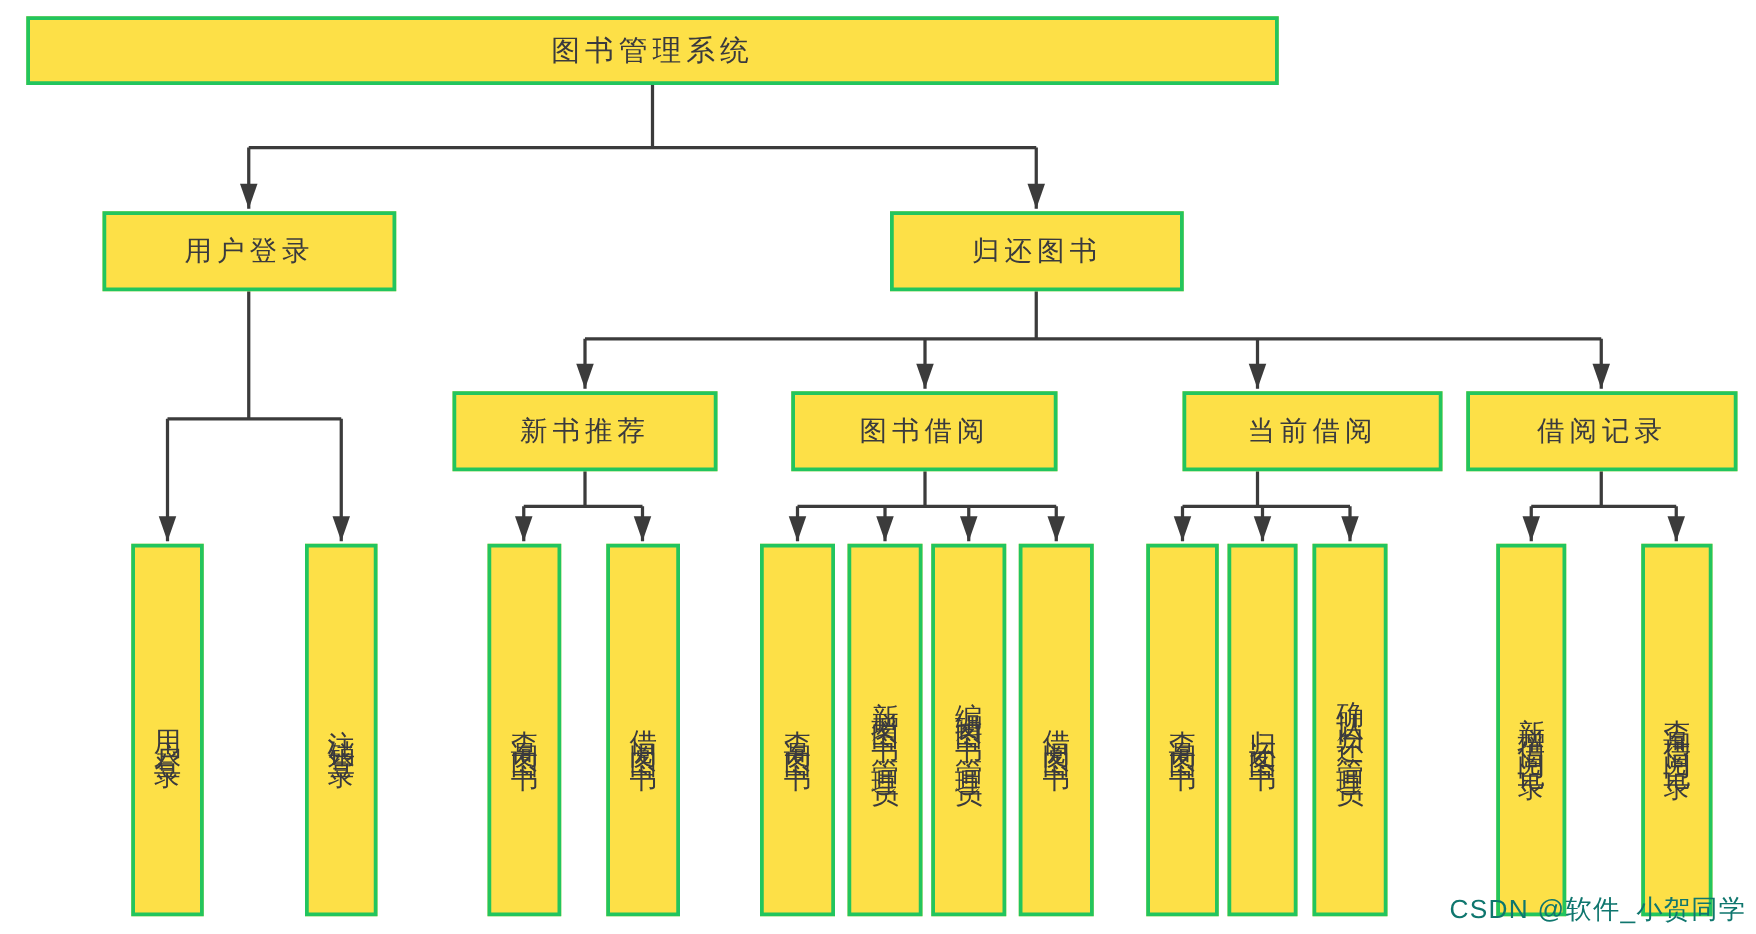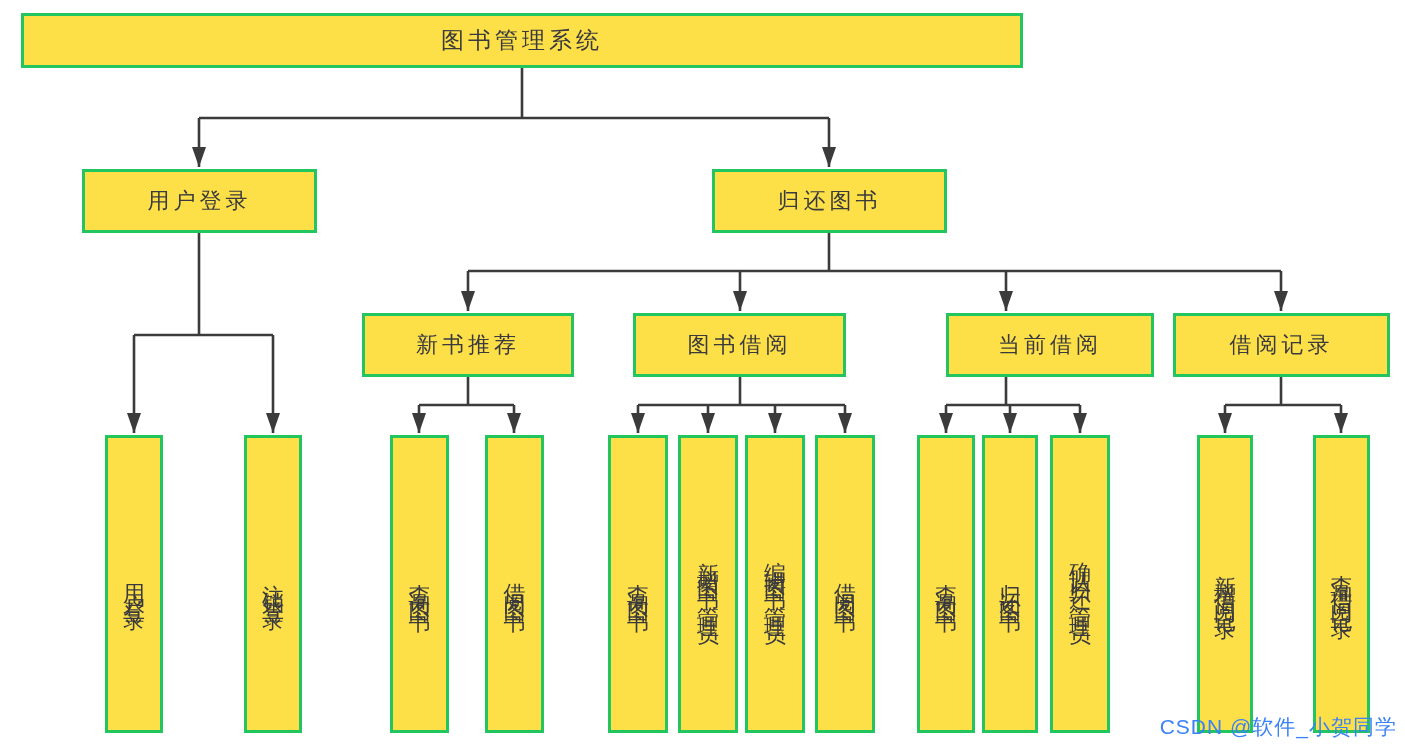--- a/index.html
+++ b/index.html
@@ -50,21 +50,21 @@
   .n-g4a{left:917px;width:58px;}
   .n-g4b{left:982px;width:56px;}
   .n-g4c{left:1050px;width:60px;}
   .n-g5a{left:1197px;width:56px;}
   .n-g5b{left:1313px;width:57px;}
   .watermark{
     position:absolute;
     right:8px;top:713px;
     font-size:21px;
     letter-spacing:1px;
-    color:#3b82f6;
+    color:#0f766e;
     z-index:3;
     white-space:nowrap;
   }
 </style>
 </head>
 <body>
 
 <div class="stage">
 
   <svg class="connectors" viewBox="0 0 1405 747" xmlns="http://www.w3.org/2000/svg">

